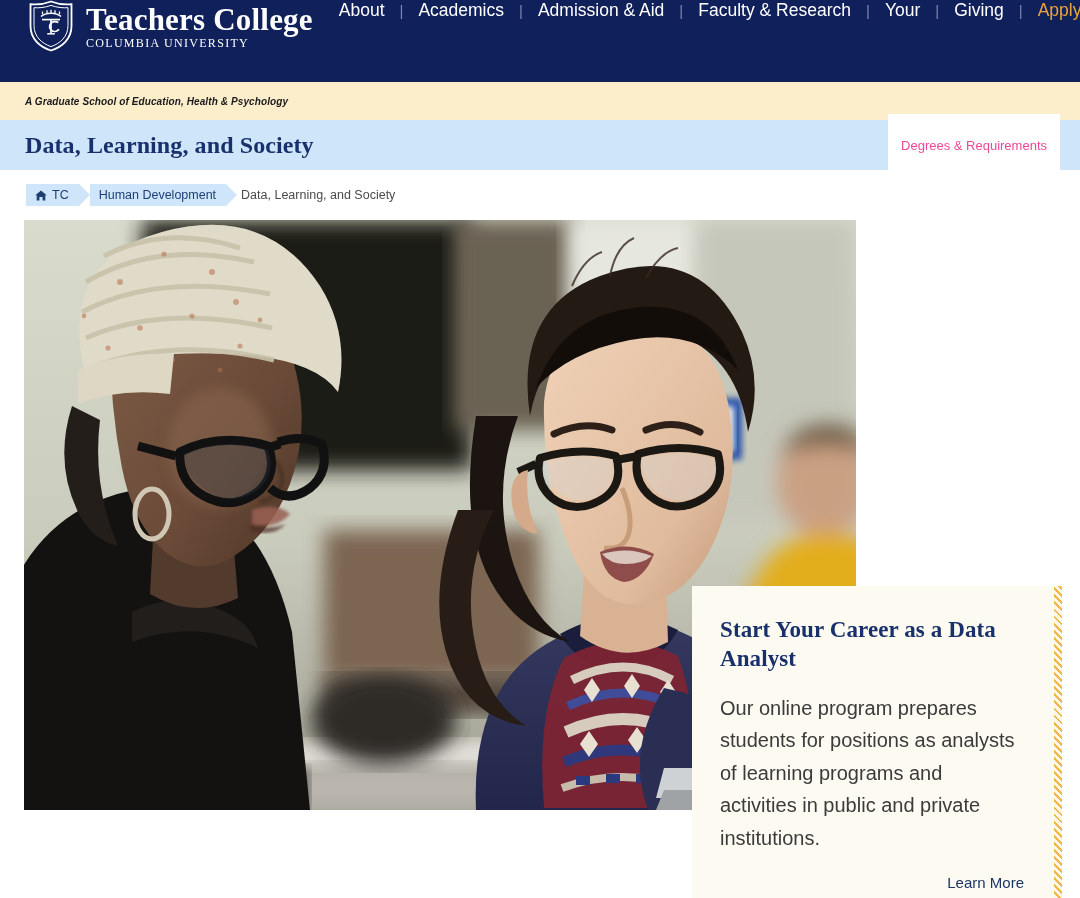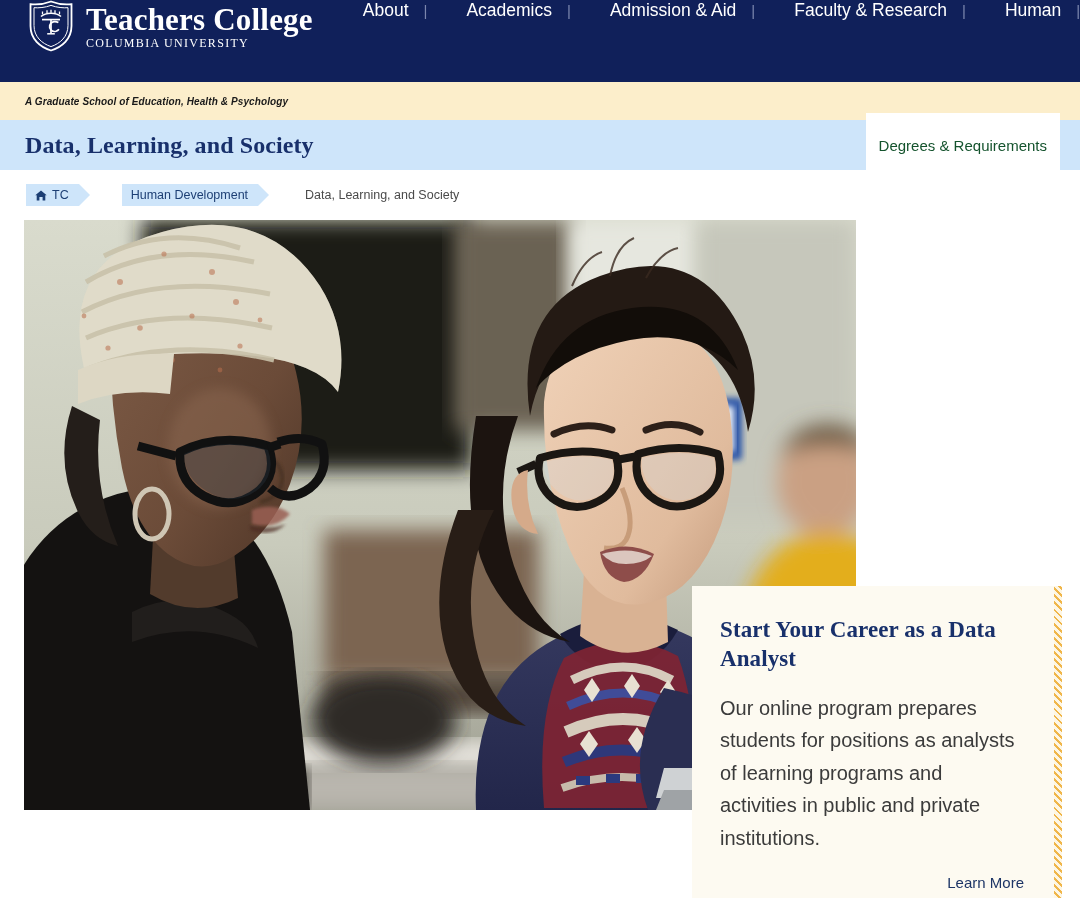--- a/index.html
+++ b/index.html
@@ -56,21 +56,20 @@
     margin-left: 24px;
     flex: 1 1 auto;
     justify-content: flex-start;
   }
   .nav-link {
     color: #ffffff;
     font-size: 17.5px;
     text-decoration: none;
     white-space: nowrap;
     padding: 0 2px;
-    margin-left: 24px;
   }
   .nav-link.apply { color: #e8a33d; }
   .nav-sep {
     color: #7b86ad;
     font-size: 15px;
     padding: 0 13px;
     user-select: none;
   }
 
   
@@ -103,37 +102,37 @@
     font-size: 24px;
     font-weight: 700;
     color: #18306b;
     letter-spacing: 0.1px;
     margin: 0;
     flex: 1 1 auto;
   }
   .degreq-btn {
     background: #ffffff;
     border: none;
-    color: #14532d;
+    color: #ec4899;
     font-family: "Liberation Sans", sans-serif;
-    font-size: 15px;
+    font-size: 13px;
     padding: 24px 13px;
     cursor: pointer;
     white-space: nowrap;
   }
 
   
   .breadcrumb-wrap {
     height: 50px;
     display: flex;
     align-items: center;
     padding-left: 26px;
     background: #ffffff;
   }
-  .crumbs { display: flex; align-items: stretch; height: 22px; font-size: 12.5px; gap: 32px; }
+  .crumbs { display: flex; align-items: stretch; height: 22px; font-size: 12.5px; }
   .crumb {
     display: flex;
     align-items: center;
     background: #cee5fa;
     color: #1d3f74;
     text-decoration: none;
     padding: 0 10px 0 9px;
     position: relative;
     margin-right: 11px;
     white-space: nowrap;
@@ -253,21 +252,21 @@
 
   <nav class="main-nav">
     <a class="nav-link" href="#">About</a>
     <span class="nav-sep">|</span>
     <a class="nav-link" href="#">Academics</a>
     <span class="nav-sep">|</span>
     <a class="nav-link" href="#">Admission &amp; Aid</a>
     <span class="nav-sep">|</span>
     <a class="nav-link" href="#">Faculty &amp; Research</a>
     <span class="nav-sep">|</span>
-    <a class="nav-link" href="#">Human</a>
+    <a class="nav-link" href="#">Your</a>
     <span class="nav-sep">|</span>
     <a class="nav-link" href="#">Giving</a>
     <span class="nav-sep">|</span>
     <a class="nav-link apply" href="#">Apply</a>
   </nav>
 </header>
 
 <div class="tagline-band">
   <span class="tagline-text">A Graduate School of Education, Health &amp; Psychology</span>
 </div>

